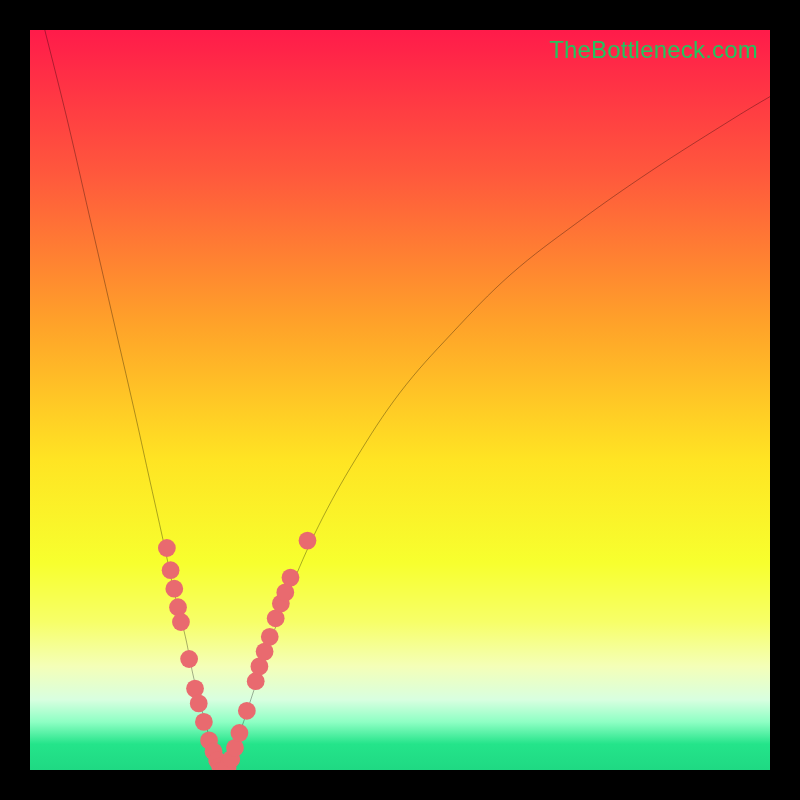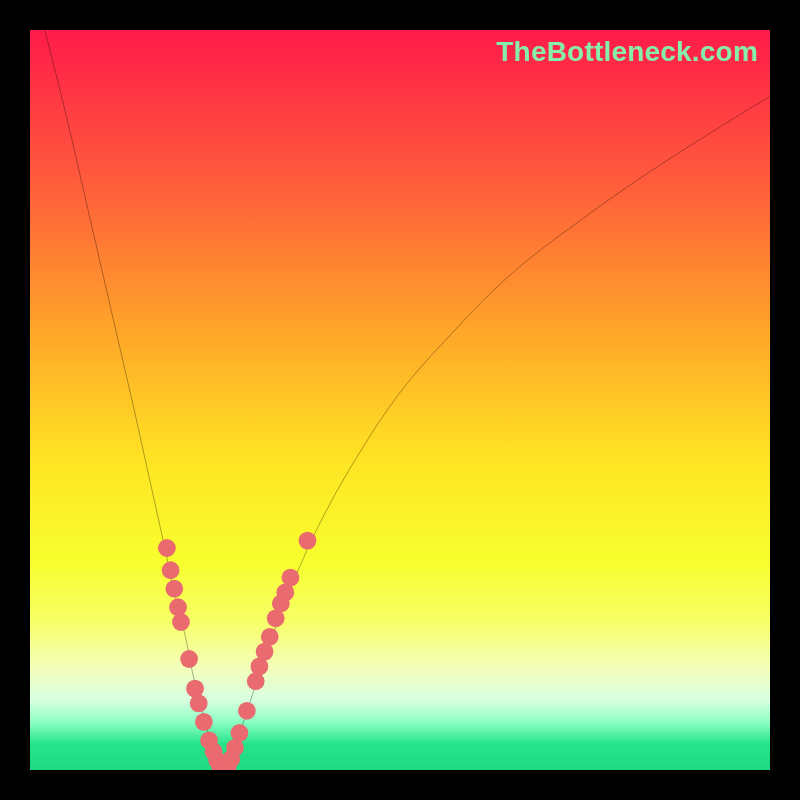--- a/index.html
+++ b/index.html
@@ -26,23 +26,23 @@
     overflow: hidden;
   }
   .gradient {
     position: absolute;
     left: 0; top: 0; right: 0; bottom: 0;
   }
   .watermark {
     position: absolute;
     top: 6px;
     right: 12px;
-    color: #86efac;
-    font-size: 28px;
-    font-weight: 700;
+    color: #22c55e;
+    font-size: 24px;
+    font-weight: 400;
     letter-spacing: 0.2px;
     user-select: none;
   }
   svg.curve {
     position: absolute;
     left: 0; top: 0;
     width: 740px;
     height: 740px;
     overflow: visible;
   }

